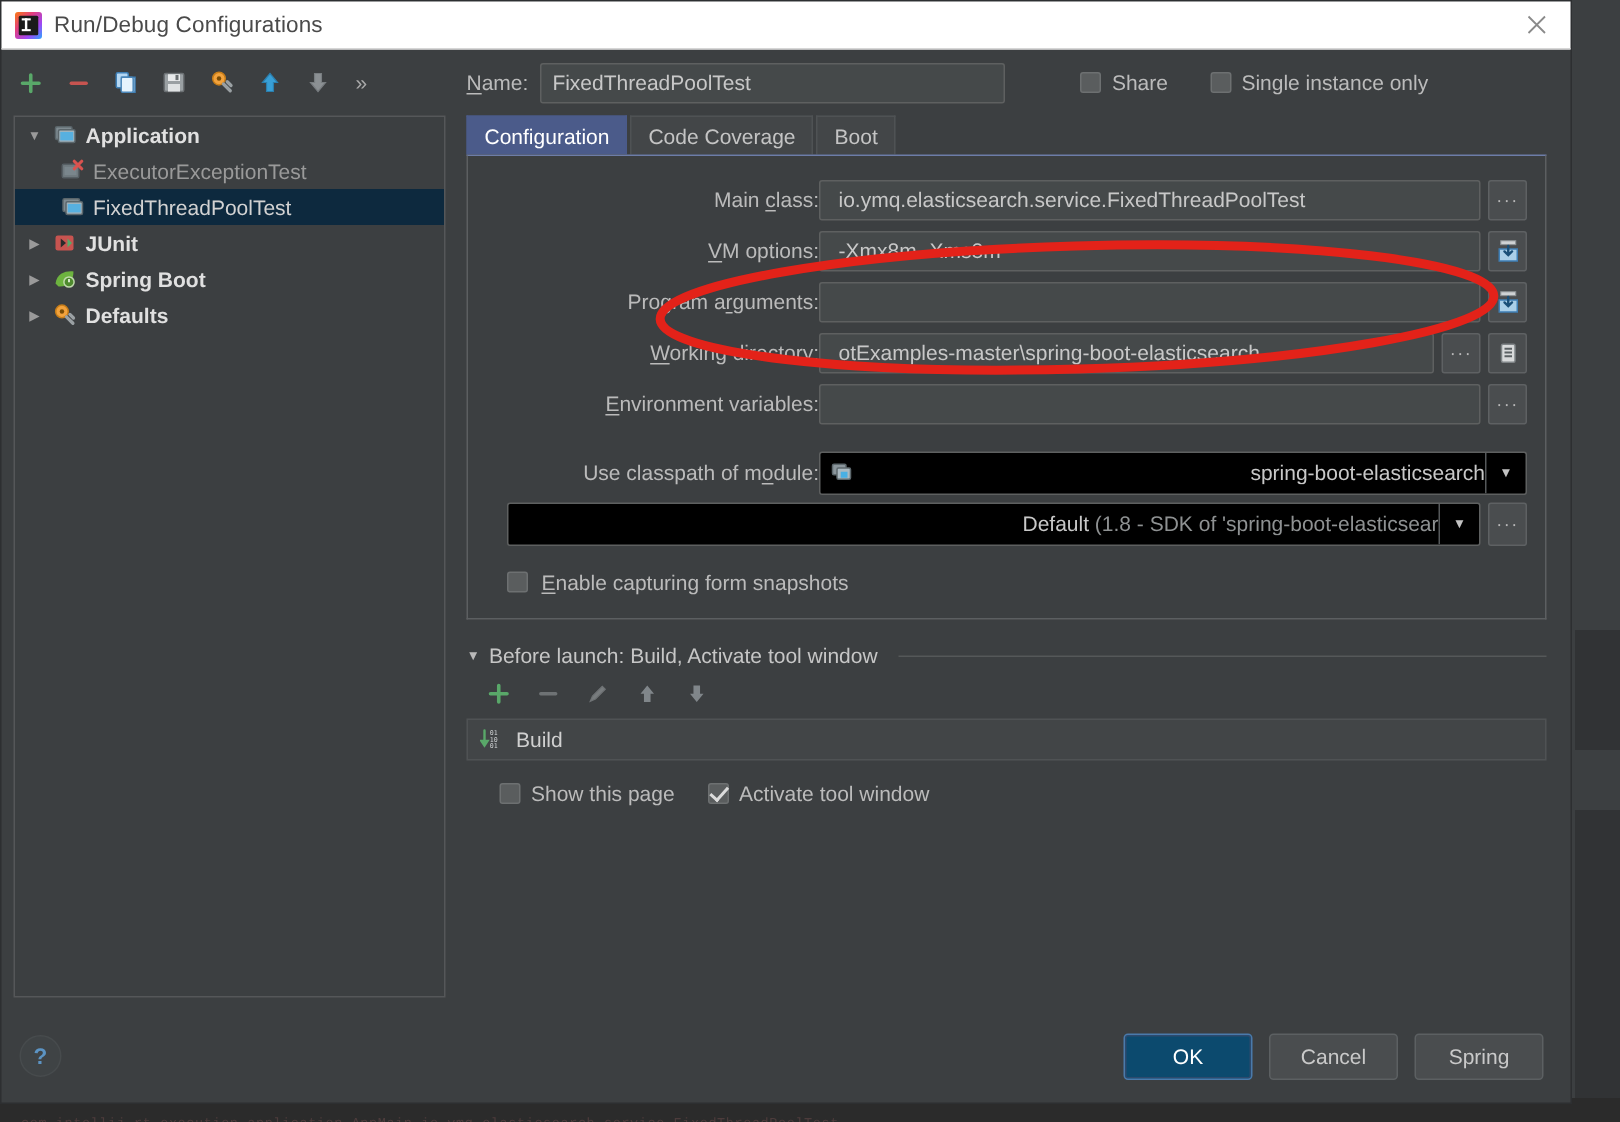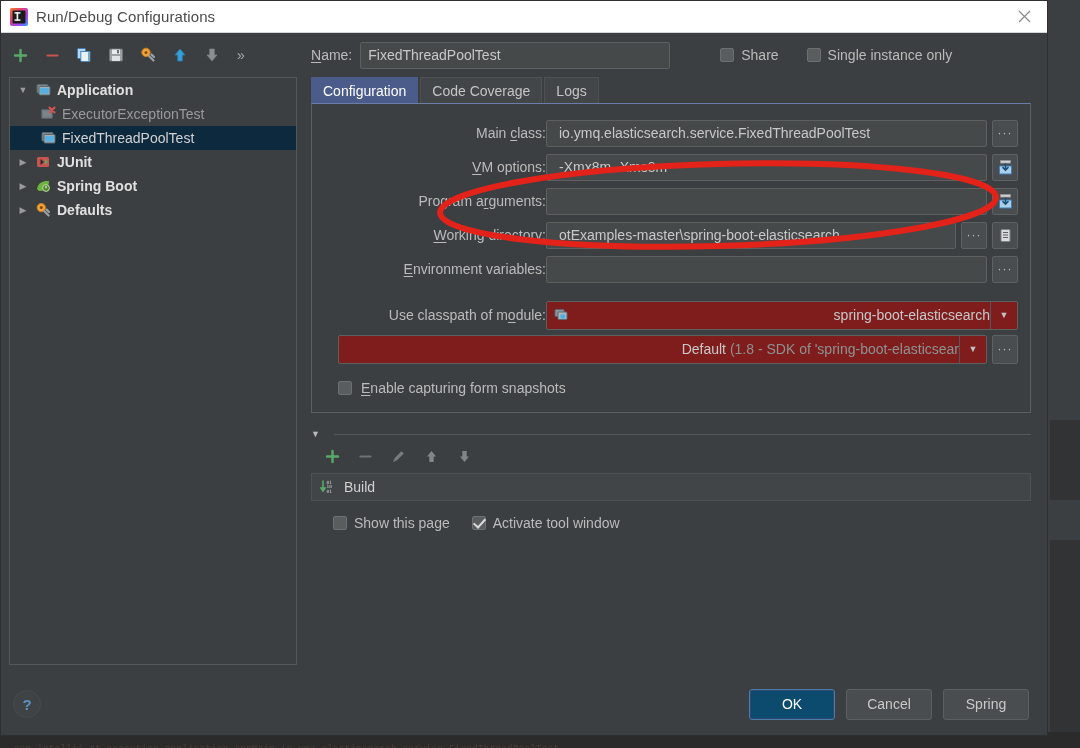--- a/index.html
+++ b/index.html
@@ -83,21 +83,21 @@
          padding:14px 12px 16px 12px;box-sizing:border-box;flex:0 0 auto;}
   .frow{display:flex;align-items:center;height:30px;margin-bottom:4px;text-align:right;}
   .frow .flbl{width:222px;flex:0 0 222px;font-size:14px;color:#bbbbbb;white-space:nowrap;}
   .frow .fctl{flex:1 1 auto;display:flex;align-items:center;gap:5px;min-width:0;}
   .ffield{flex:1 1 auto;min-width:0;height:27px;padding-left:12px;}
   .sqbtn{width:26px;height:27px;background:#4a4d4f;border:1px solid #5e6163;border-radius:2px;
          display:flex;align-items:center;justify-content:center;cursor:pointer;flex:0 0 26px;box-sizing:border-box;}
   .dots{color:#b9b9b9;font-size:12px;letter-spacing:1px;line-height:8px;}
 
   .gap{height:12px;}
-  .combo{flex:1 1 auto;min-width:0;height:29px;background:#7f1d1d;border:1px solid #5e6060;border-radius:2px;
+  .combo{flex:1 1 auto;min-width:0;height:29px;background:#000000;border:1px solid #5e6060;border-radius:2px;
          display:flex;align-items:center;padding:0 0 0 7px;box-sizing:border-box;color:#c8c8c8;font-size:14px;overflow:hidden;}
   .combo .cval{flex:1 1 auto;white-space:nowrap;overflow:hidden;}
   .combo .arrow{width:26px;flex:0 0 26px;display:flex;align-items:center;justify-content:center;
                 color:#c2c2c2;font-size:9px;border-left:1px solid #55585a;height:100%;cursor:pointer;}
   .jre-dim{color:#8e9192;}
   .cbline{display:flex;align-items:center;gap:9px;margin-top:16px;padding-left:14px;cursor:pointer;}
 
   
   .bl-head{display:flex;align-items:center;gap:6px;margin-top:16px;}
   .bl-head .twist{color:#b9b9b9;font-size:9px;}
@@ -309,21 +309,21 @@
         </span>
         <span class="tlabel bold">Defaults</span>
       </div>
     </div>
 
     <div class="rightpane">
 
       <div class="tabs">
         <div class="tab active">Configuration</div>
         <div class="tab">Code Coverage</div>
-        <div class="tab">Logs</div>
+        <div class="tab">Boot</div>
       </div>
 
       <div class="panel">
 
         <div class="frow">
           <div class="flbl">Main <span class="u">c</span>lass:</div>
           <div class="fctl">
             <div class="txtfield ffield">io.ymq.elasticsearch.service.FixedThreadPoolTest</div>
             <div class="sqbtn">
                 <span class="dots">···</span>
@@ -420,20 +420,21 @@
         </div>
 
         <div class="cbline">
           <span class="cbox"></span>
           <span class="lbl"><span class="u">E</span>nable capturing form snapshots</span>
         </div>
       </div>
 
       <div class="bl-head">
         <span class="twist">▼</span>
+        <span class="bl-t">Before launch: Build, Activate tool window</span>
         <span class="rule"></span>
       </div>
 
       <div class="bl-tools">
         <span>
           <svg width="15" height="15" viewBox="0 0 15 15">
               <path d="M7.5 2 V13 M2 7.5 H13" stroke="#59a869" stroke-width="2.4" stroke-linecap="round"></path>
             </svg>
         </span>
         <span>

